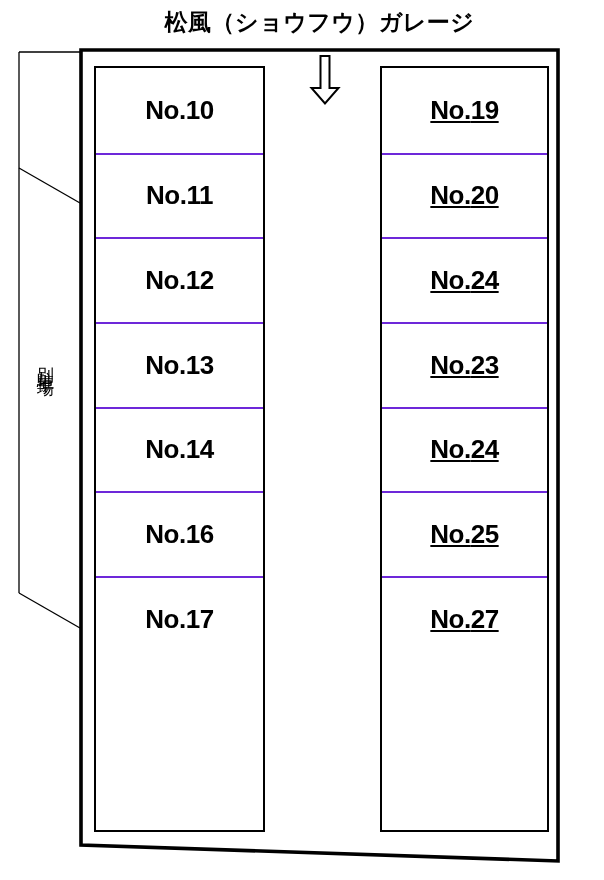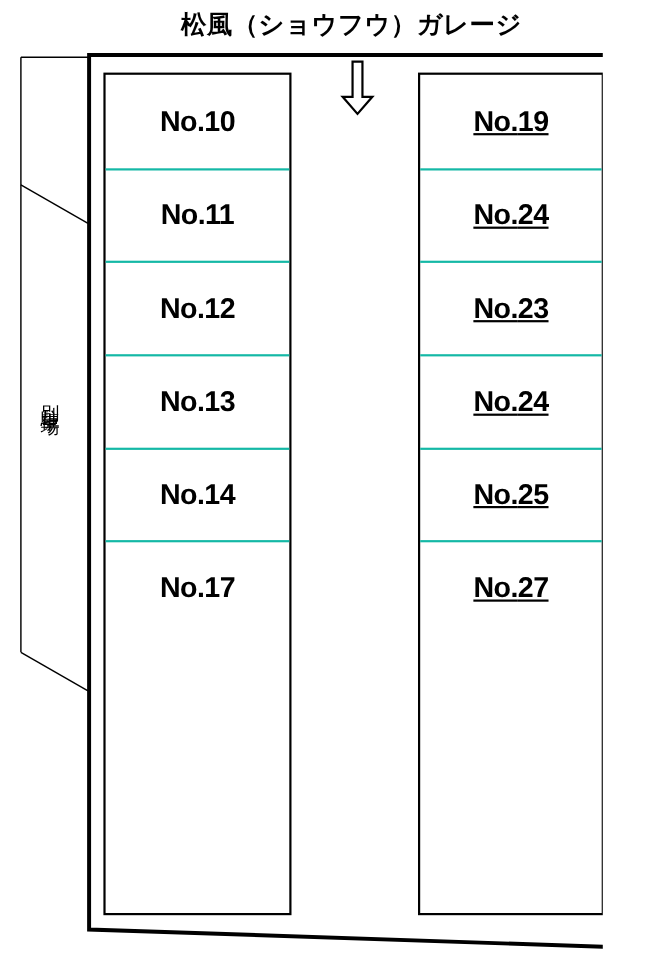--- a/index.html
+++ b/index.html
@@ -3,21 +3,21 @@
 <meta charset="utf-8">
 <style>
   html, body {
     margin: 0;
     padding: 0;
     background: #ffffff;
     font-family: "Liberation Sans", "DejaVu Sans", sans-serif;
   }
   #stage {
     position: relative;
-    width: 548px;
+    width: 604px;
     height: 880px;
     background: #ffffff;
     overflow: hidden;
   }
   #base-svg {
     position: absolute;
     left: 0;
     top: 0;
     width: 604px;
     height: 880px;
@@ -63,21 +63,21 @@
   }
   .parking-column.right-col {
     left: 380px;
     width: 169px;
     text-decoration: underline;
   }
   .space-cell {
     display: flex;
     align-items: center;
     justify-content: center;
-    border-top: 2px solid #14b8a6;
+    border-top: 2px solid #6d28d9;
   }
   .space-cell:first-child {
     border-top: none;
     text-align: center;
   }
   .space-label {
     font-weight: bold;
     font-size: 26px;
     letter-spacing: -0.5px;
     color: #000000;
@@ -117,27 +117,33 @@
     <div class="space-cell">
       <span class="space-label"><span>No.</span><span>12</span></span>
     </div>
     <div class="space-cell">
       <span class="space-label"><span>No.</span><span>13</span></span>
     </div>
     <div class="space-cell">
       <span class="space-label"><span>No.</span><span>14</span></span>
     </div>
     <div class="space-cell">
+      <span class="space-label"><span>No.</span><span>16</span></span>
+    </div>
+    <div class="space-cell">
       <span class="space-label"><span>No.</span><span>17</span></span>
     </div>
   </div>
 
   <div class="parking-column right-col">
     <div class="space-cell">
       <span class="space-label"><span>No.</span><span>19</span></span>
+    </div>
+    <div class="space-cell">
+      <span class="space-label"><span>No.</span><span>20</span></span>
     </div>
     <div class="space-cell">
       <span class="space-label"><span>No.</span><span>24</span></span>
     </div>
     <div class="space-cell">
       <span class="space-label"><span>No.</span><span>23</span></span>
     </div>
     <div class="space-cell">
       <span class="space-label"><span>No.</span><span>24</span></span>
     </div>

